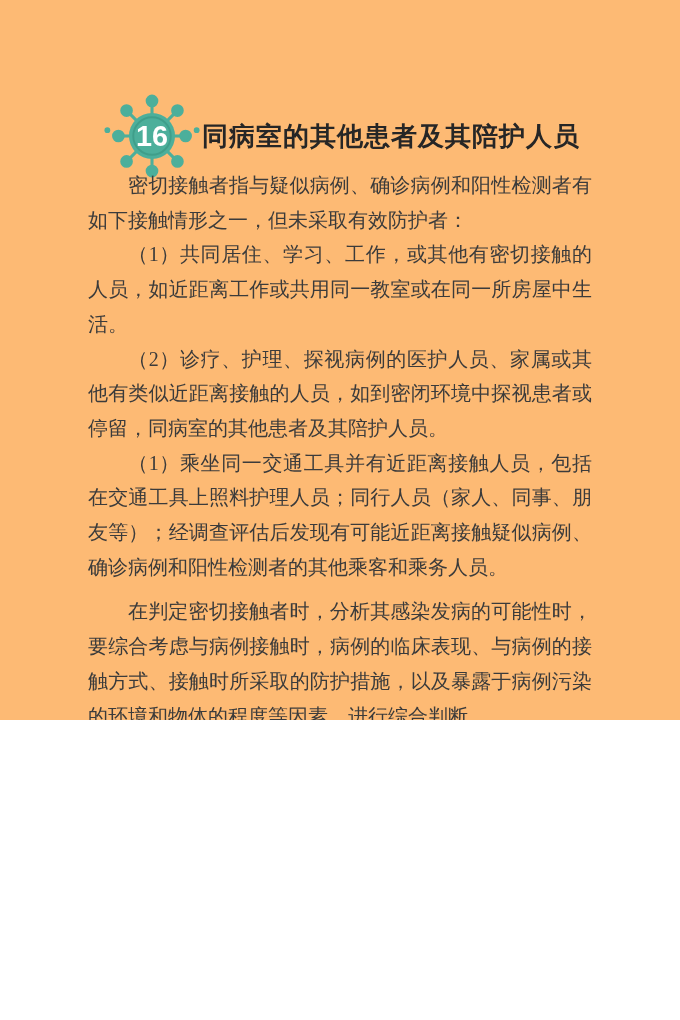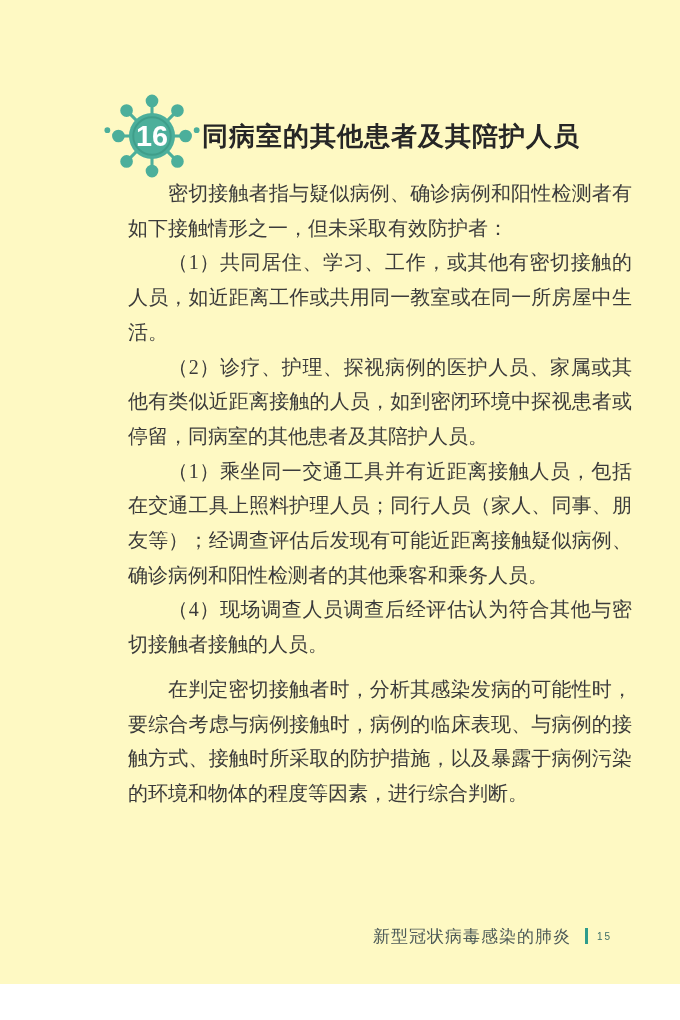--- a/index.html
+++ b/index.html
@@ -3,22 +3,22 @@
 <meta charset="utf-8">
 <style>
   html, body {
     margin: 0;
     padding: 0;
     background: #ffffff;
   }
   .page {
     position: relative;
     width: 680px;
-    height: 984px;
-    background: #fef9c3;
+    height: 720px;
+    background: #fdba74;
     overflow: hidden;
     font-family: "Liberation Serif", "DejaVu Serif", serif;
   }
 
   
   .header {
     position: absolute;
     left: 104px;
     top: 88px;
     display: flex;
@@ -36,23 +36,22 @@
     font-weight: 700;
     color: #262626;
     letter-spacing: 1px;
     white-space: nowrap;
   }
 
   
   .body-text {
     position: absolute;
     left: 88px;
-    top: 176px;
+    top: 168px;
     width: 504px;
-    margin-left: 40px;
   }
   .body-text p {
     margin: 0;
     text-indent: 2em;
     text-align: justify;
     font-size: 20px;
     line-height: 34.7px;
     color: #3b3b3b;
     font-family: "Liberation Serif", "DejaVu Serif", serif;
   }
@@ -127,21 +126,20 @@
       <text x="50" y="60" text-anchor="middle" font-family="Liberation Sans, DejaVu Sans, sans-serif" font-size="30" font-weight="bold" fill="#ffffff">16</text>
     </svg>
     <h1 class="section-title">同病室的其他患者及其陪护人员</h1>
   </div>
 
   <div class="body-text">
     <p>密切接触者指与疑似病例、确诊病例和阳性检测者有如下接触情形之一，但未采取有效防护者：</p>
     <p>（1）共同居住、学习、工作，或其他有密切接触的人员，如近距离工作或共用同一教室或在同一所房屋中生活。</p>
     <p>（2）诊疗、护理、探视病例的医护人员、家属或其他有类似近距离接触的人员，如到密闭环境中探视患者或停留，同病室的其他患者及其陪护人员。</p>
     <p>（1）乘坐同一交通工具并有近距离接触人员，包括在交通工具上照料护理人员；同行人员（家人、同事、朋友等）；经调查评估后发现有可能近距离接触疑似病例、确诊病例和阳性检测者的其他乘客和乘务人员。</p>
-    <p>（4）现场调查人员调查后经评估认为符合其他与密切接触者接触的人员。</p>
     <p class="final-para">在判定密切接触者时，分析其感染发病的可能性时，要综合考虑与病例接触时，病例的临床表现、与病例的接触方式、接触时所采取的防护措施，以及暴露于病例污染的环境和物体的程度等因素，进行综合判断。</p>
   </div>
 
   <div class="footer">
     <span class="book-title">新型冠状病毒感染的肺炎</span>
     <span class="divider-bar"></span>
     <span class="page-number">15</span>
   </div>
 
 </div>

